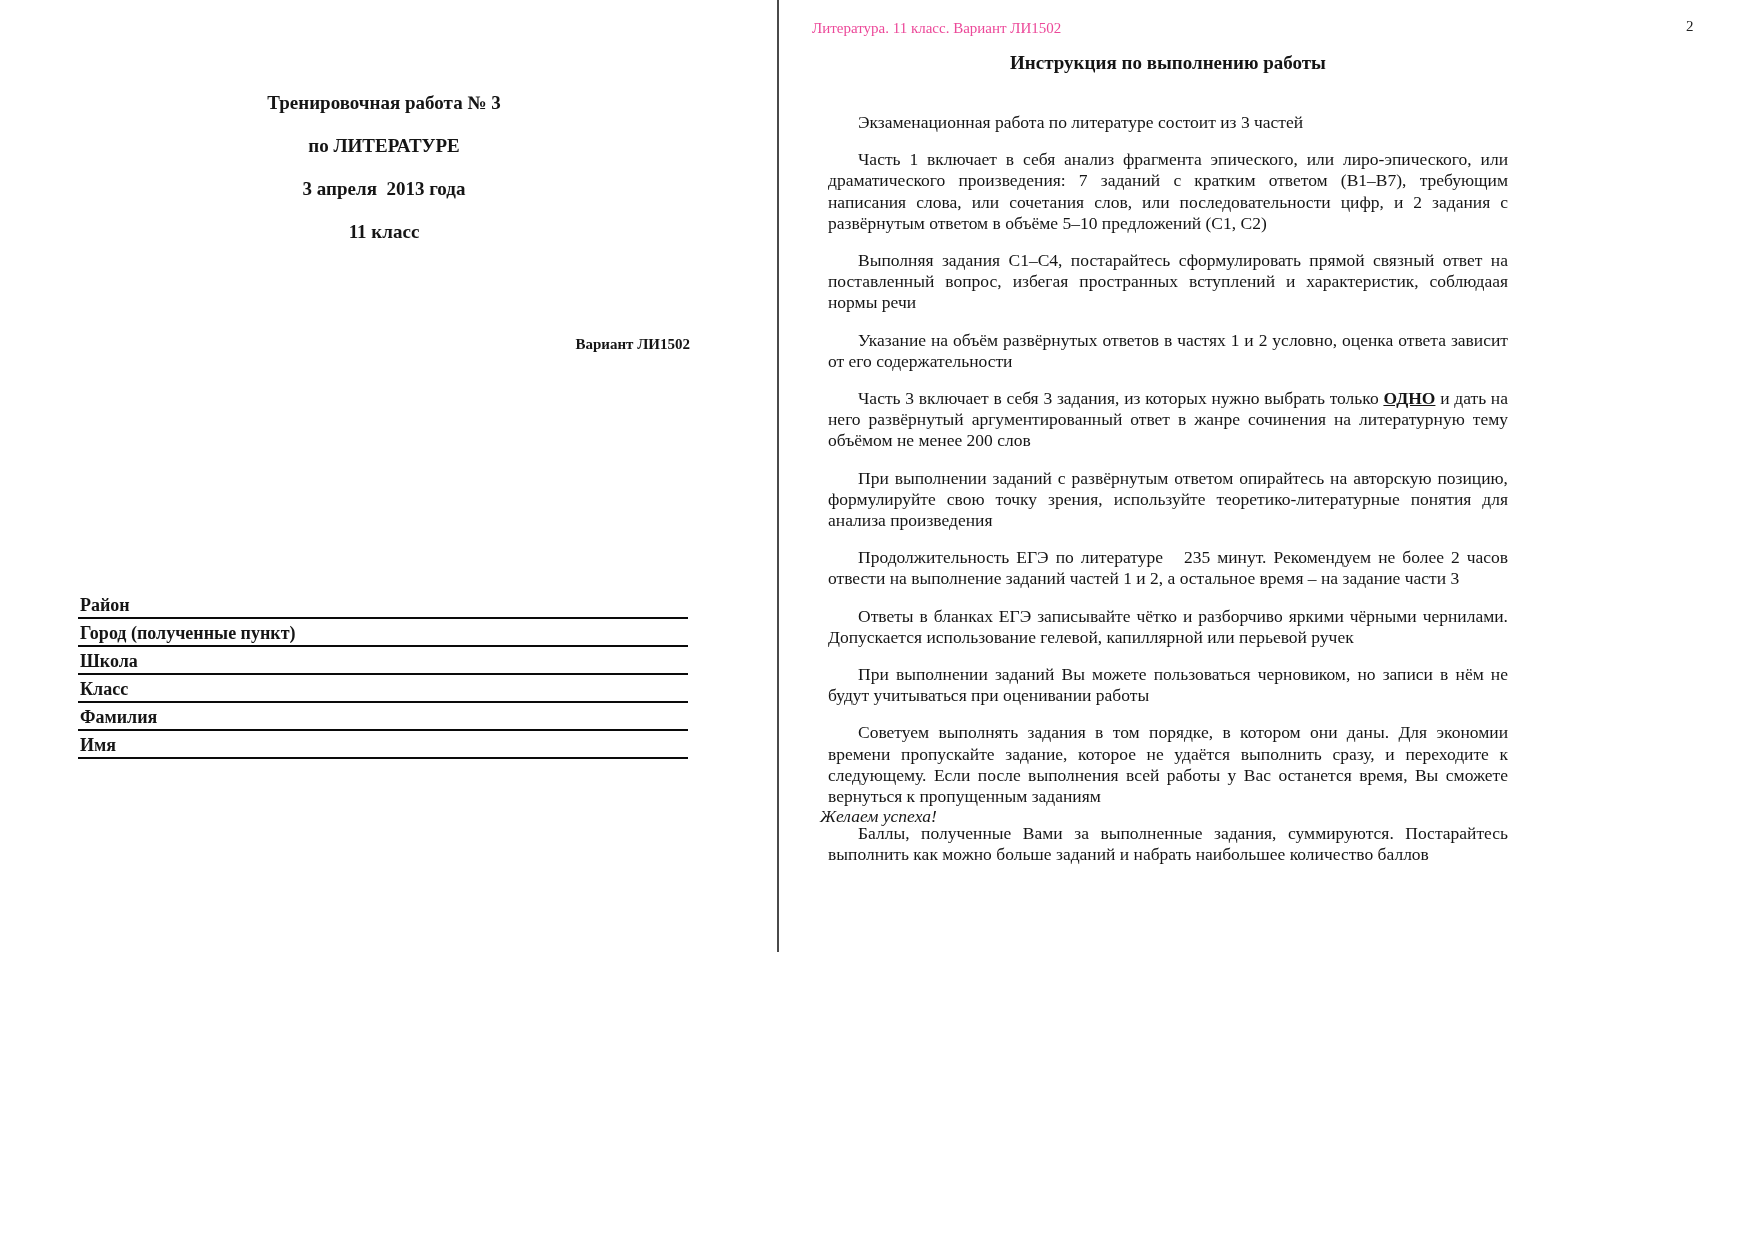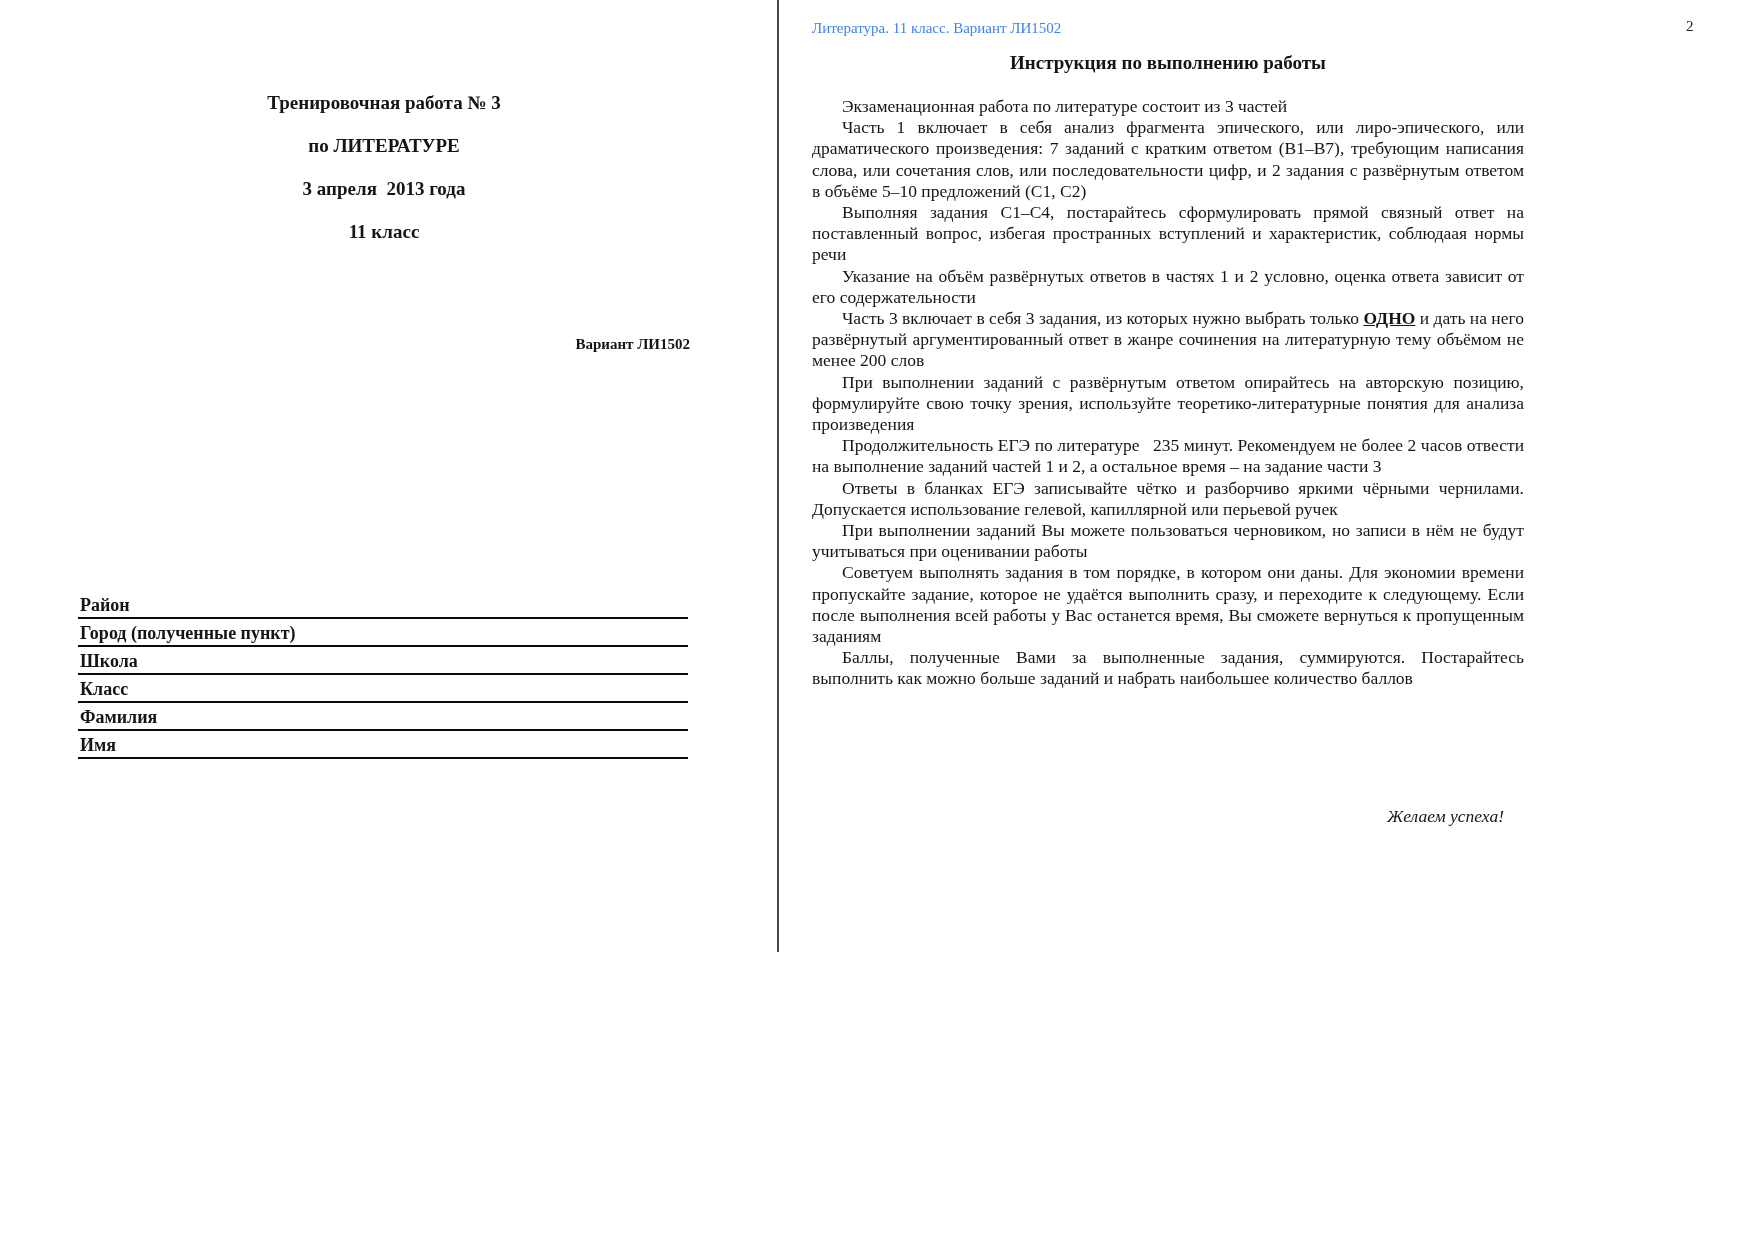--- a/index.html
+++ b/index.html
@@ -38,40 +38,40 @@
   }
   .form-label {
     position: absolute; left: 2px; bottom: 0px;
     font-weight: bold; font-size: 18px; line-height: 24px;
     white-space: nowrap;
   }
 
   
   .rp-header {
     position: absolute; left: 812px; top: 20px;
-    font-size: 15px; color: #3b82f6;
+    font-size: 15px; color: #ec4899;
   }
   .page-num {
     position: absolute; left: 1686px; top: 18px;
     font-size: 15px; color: #222;
   }
   .rp-title {
     position: absolute; left: 812px; top: 52px; width: 712px;
     text-align: center; font-weight: bold; font-size: 19px;
   }
   .rp-body {
     position: absolute; left: 812px; top: 96px; width: 712px;
     font-size: 17.5px; line-height: 21.2px;
     text-align: justify;
   }
-  .rp-body p { margin: 0; text-indent: 30px; }
+  .rp-body p { margin: 16px; text-indent: 30px; }
   .emph { font-weight: bold; text-decoration: underline; }
   .wish {
-    position: absolute; left: 792px; top: 806px; width: 712px;
-    text-align: right; font-style: italic; font-size: 17.5px;
+    position: absolute; left: 820px; top: 806px; width: 712px;
+    text-align: left; font-style: italic; font-size: 17.5px;
   }
 </style>
 </head>
 <body>
 
 <div class="sheet">
 
   <div class="divider"></div>
 
   <div class="left-page">

